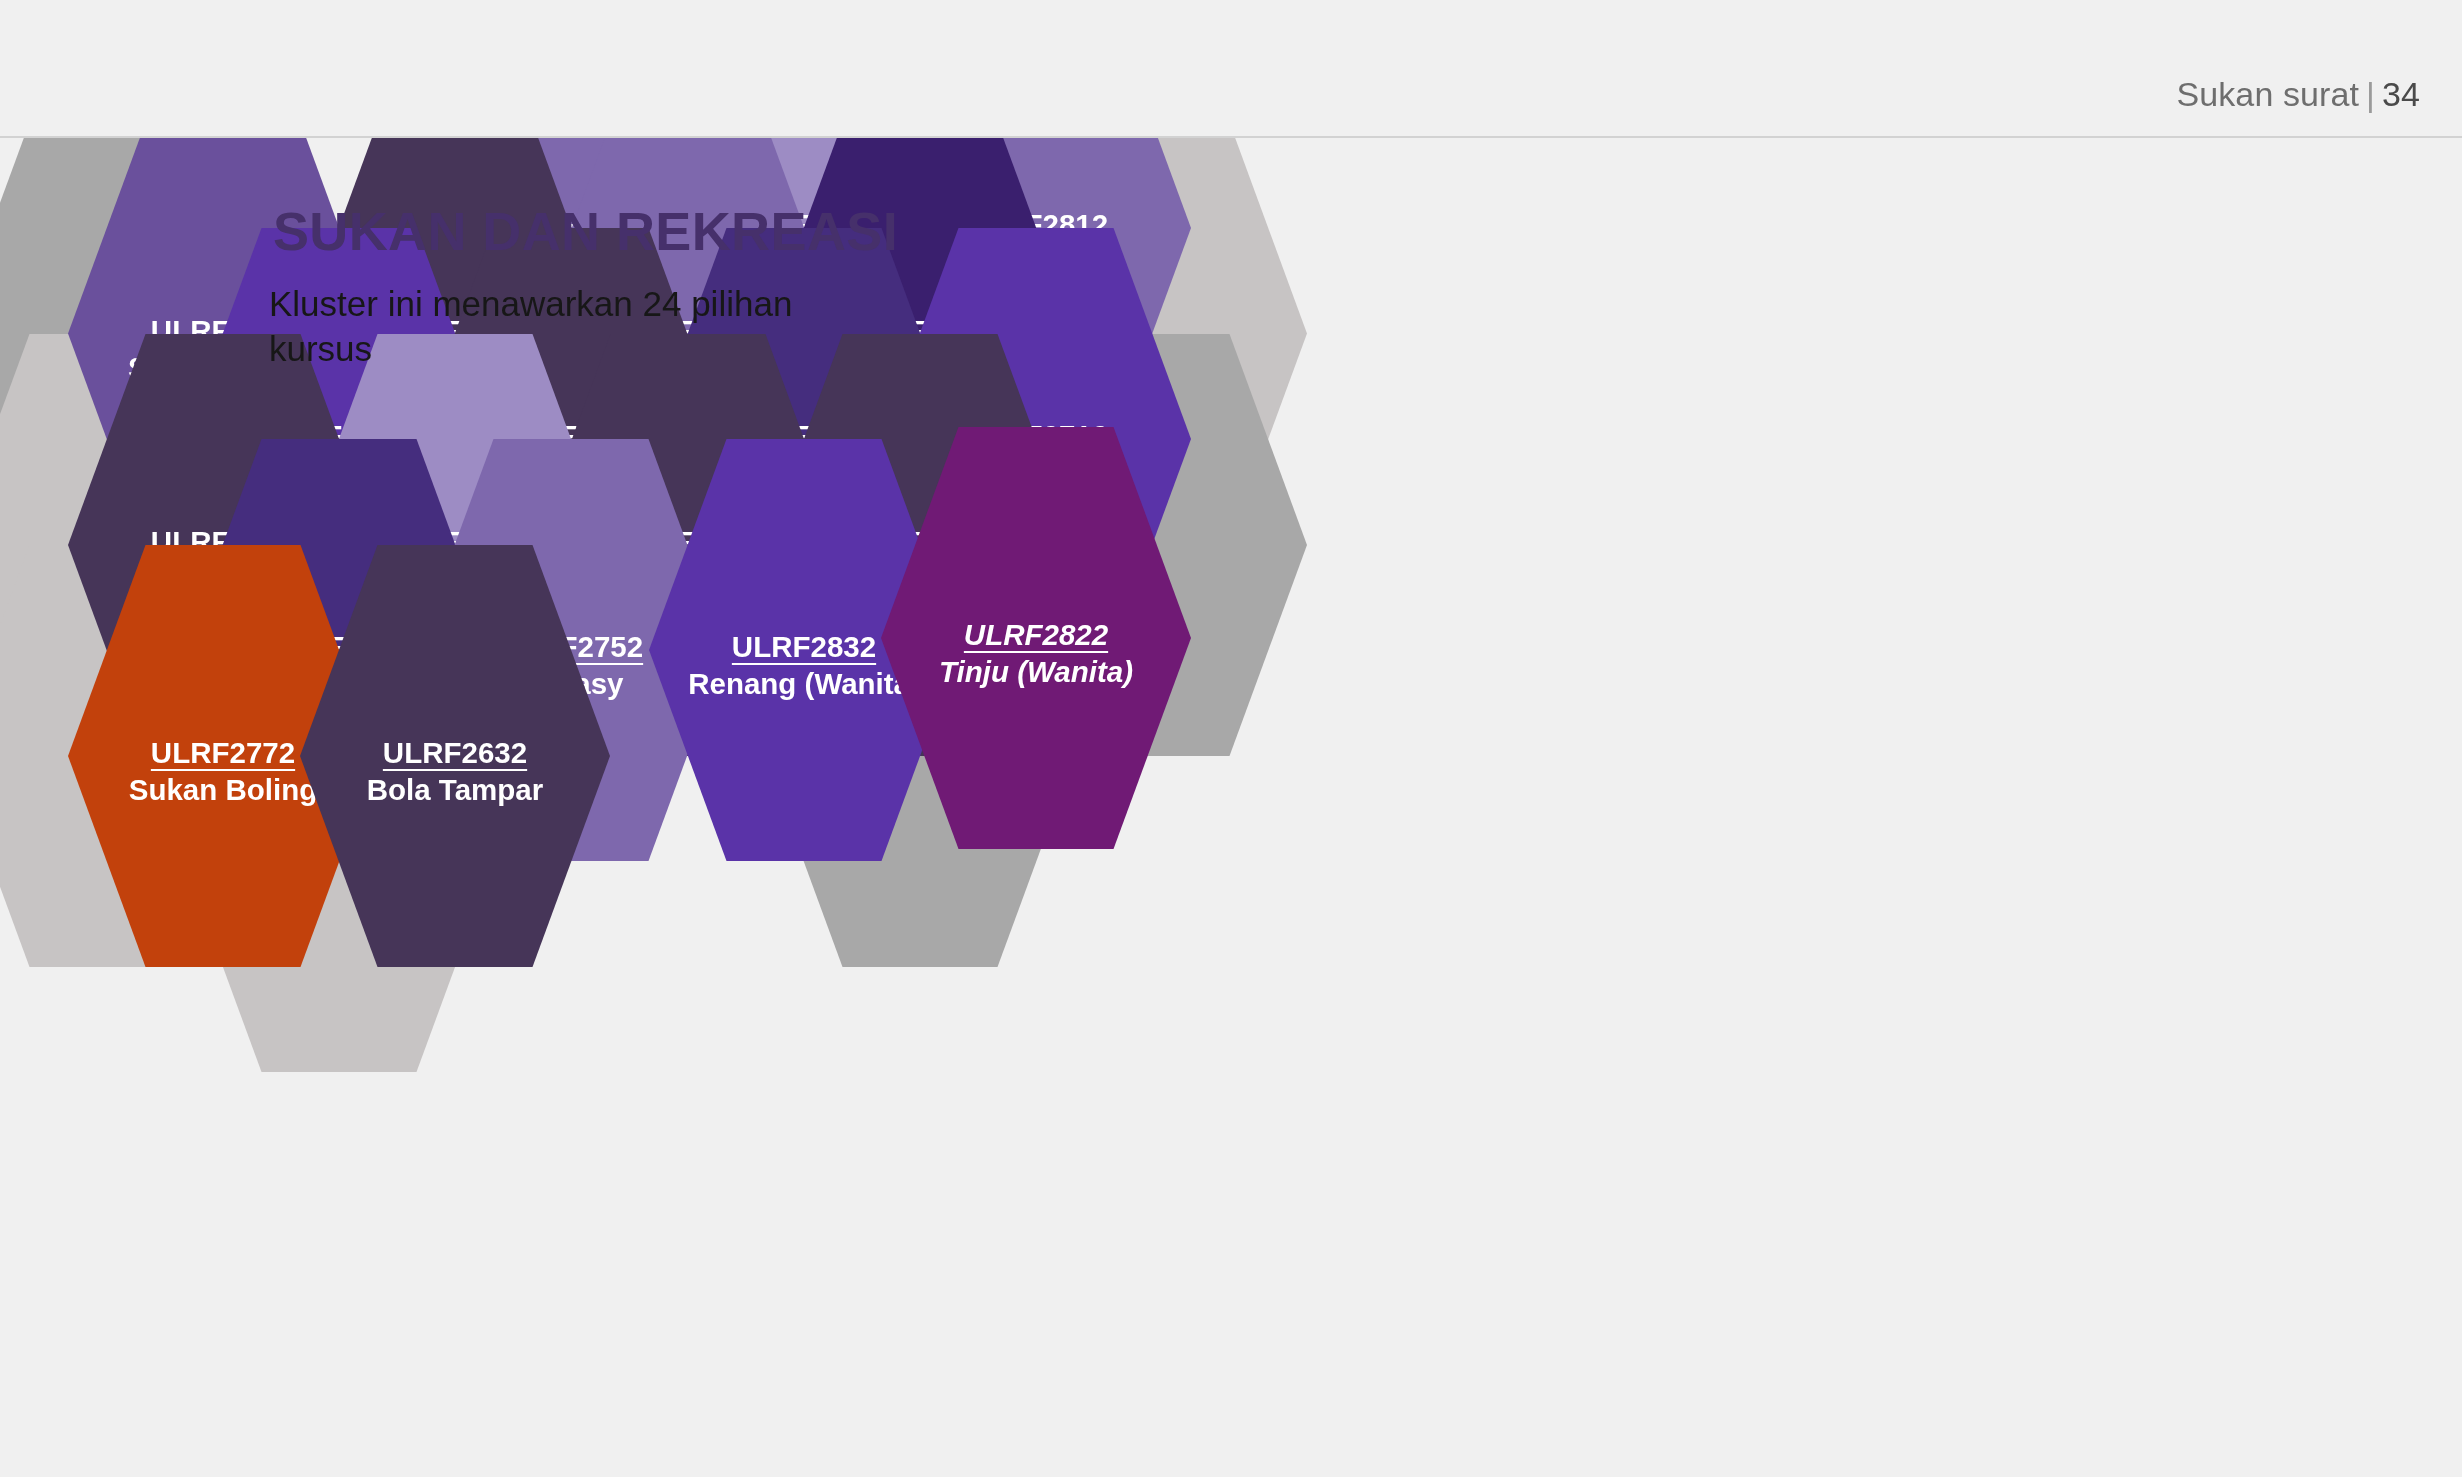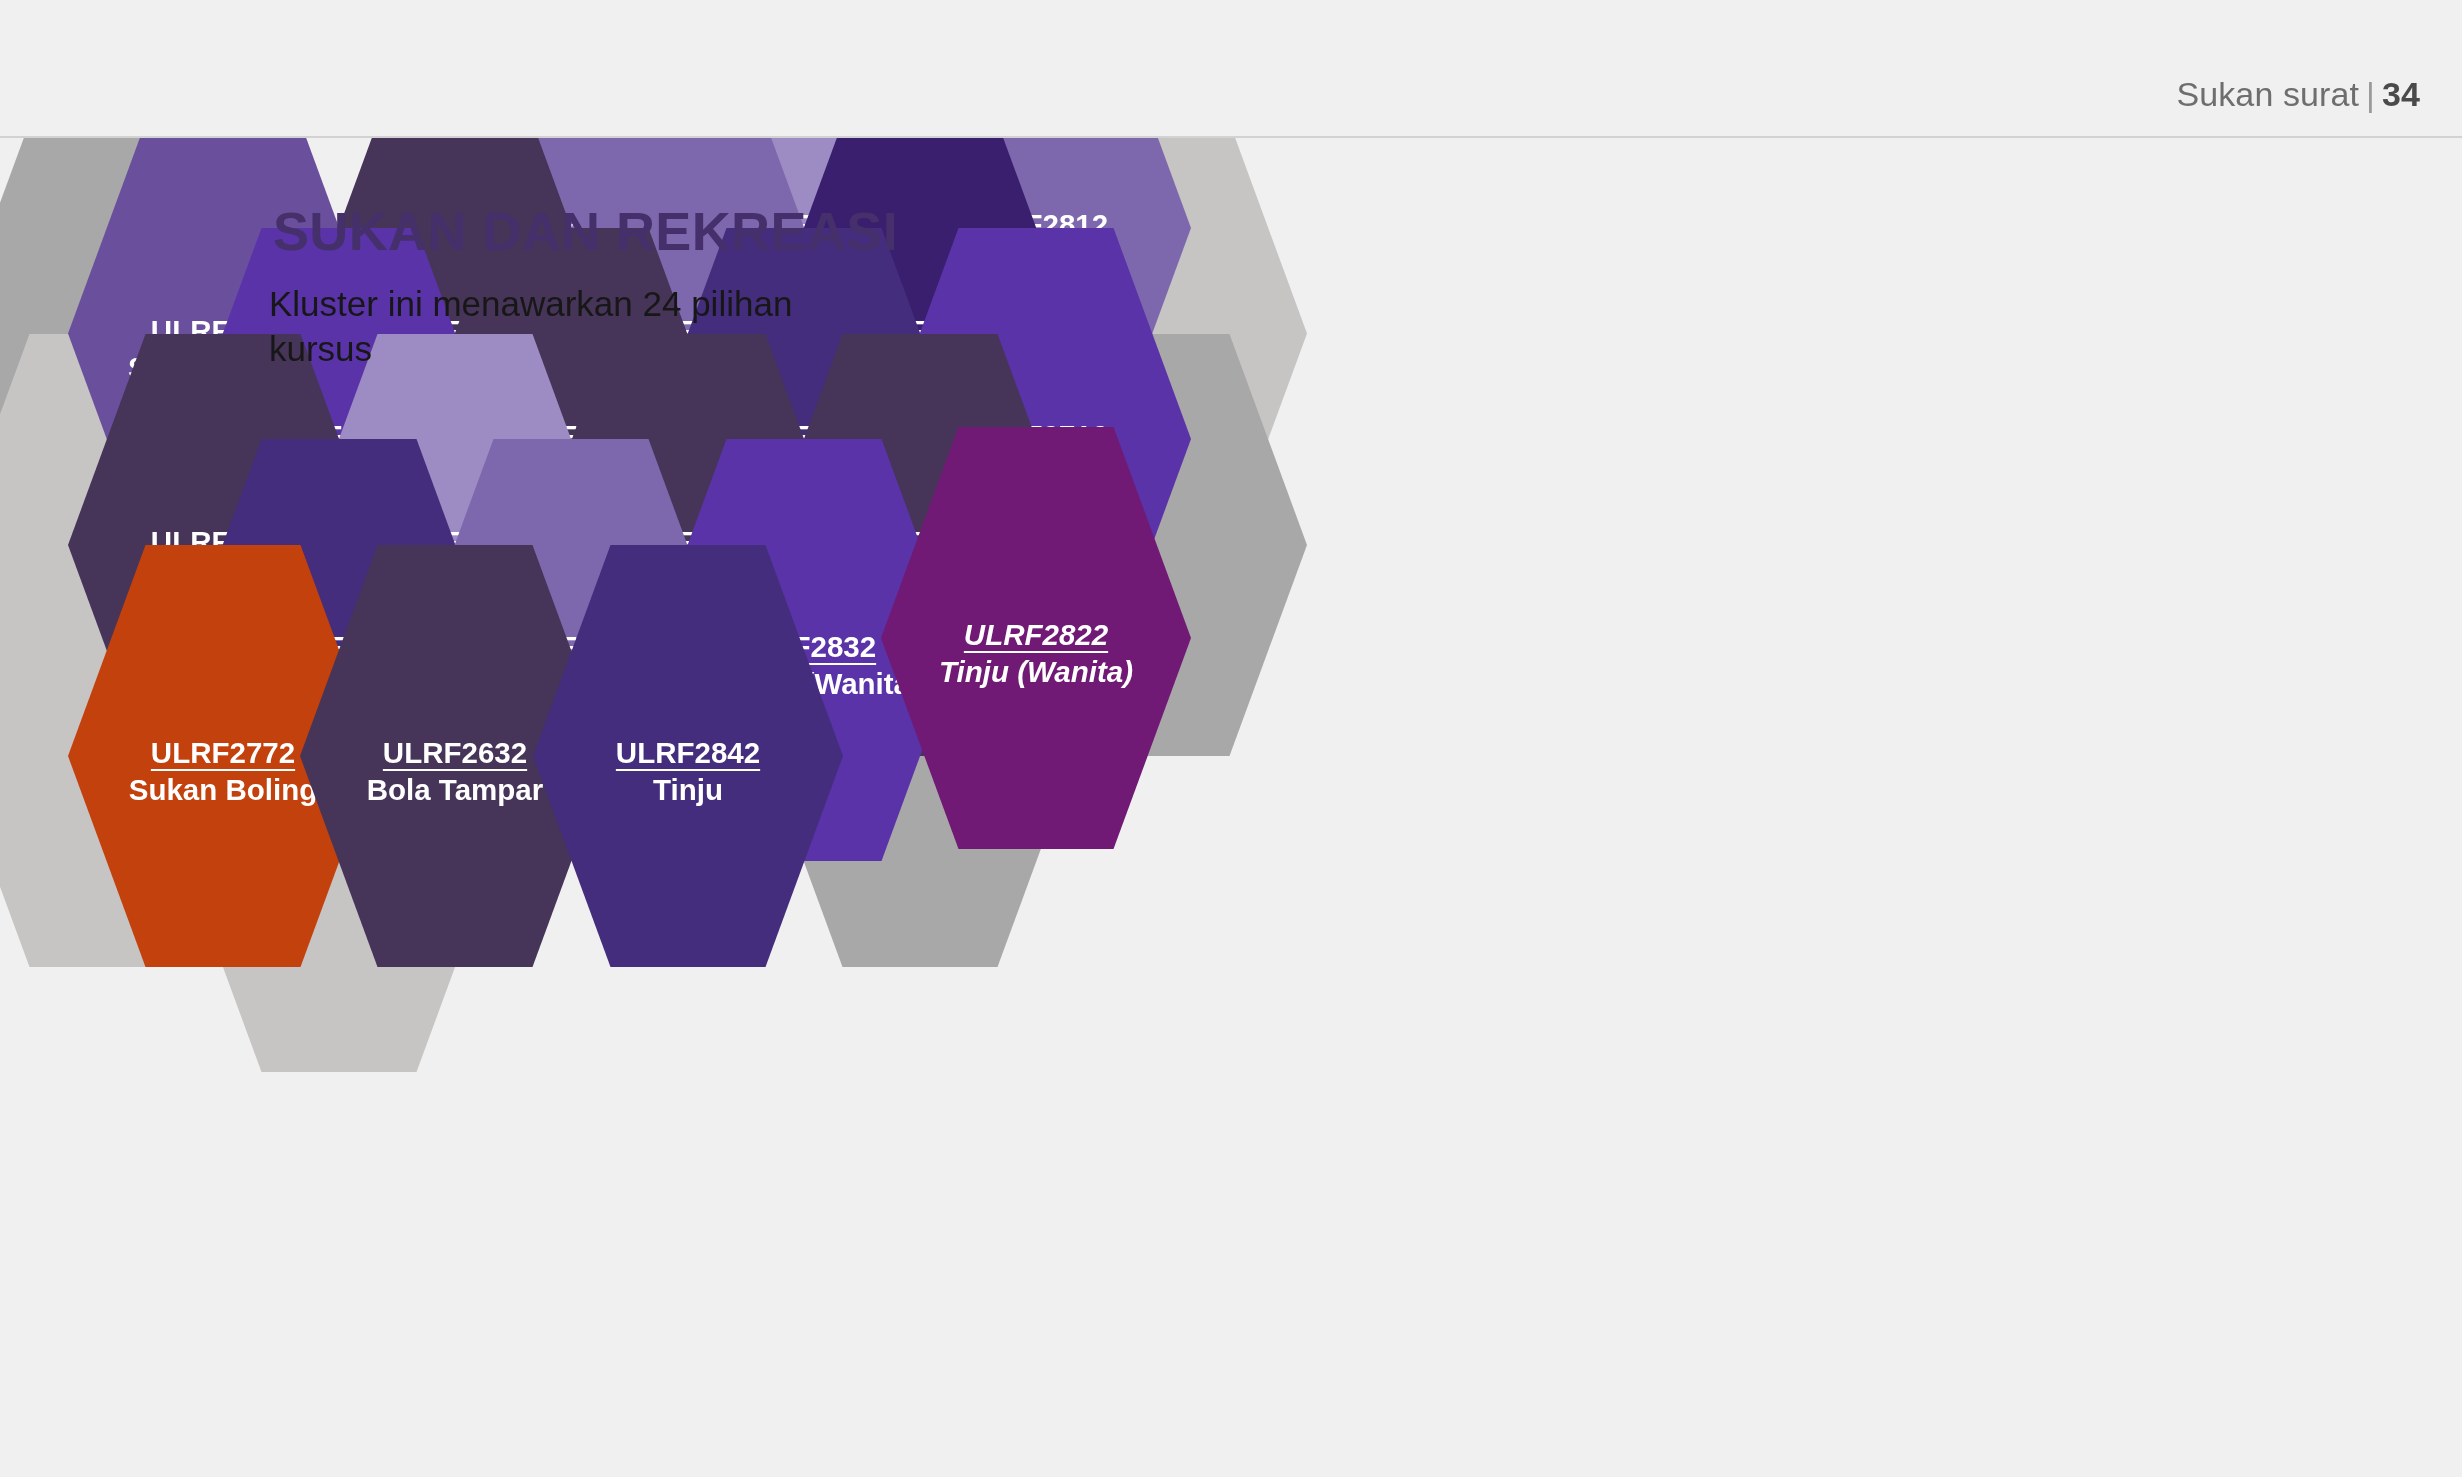--- a/index.html
+++ b/index.html
@@ -15,21 +15,21 @@
   #header-bar{
     position:absolute; left:0; top:0; width:2462px; height:138px;
     background:#f0f0f0; border-bottom:2.1px solid #d2d2d2;
   }
   #page-indicator{
     position:absolute; right:42px; top:94px;
     transform:translateY(-50%);
     font-size:34px; color:#6e6e6e; letter-spacing:0.1px;
     white-space:nowrap;
   }
-  #page-indicator .pnum{ color:#4a4a4a; font-weight:bold; }
+  #page-indicator .pnum{ color:#4a4a4a; font-weight:normal; }
   #page-indicator .sep{ color:#9a9a9a; margin:0 7px; }
 
   
   #title-block{ position:absolute; left:269px; top:204px; z-index:40; }
   #page-title{
     font-size:54px; font-weight:bold; color:#46306b;
     letter-spacing:0.4px; line-height:1; white-space:nowrap;text-align:center;
   }
   #page-subtitle{
     margin-top:24px; font-size:35px; color:#171717;
@@ -158,17 +158,14 @@
     </div>
     <div class="hex" style="left: 881px; top: 289px; background: #701a75; font-style: italic;">
       <div class="hex-inner"><span class="code">ULRF2822</span><div class="label">Tinju (Wanita)</div></div>
     </div>
     <div class="hex" style="left: 68px; top: 407px; background: #c2410c;">
       <div class="hex-inner"><span class="code">ULRF2772</span><div class="label">Sukan Boling</div></div>
     </div>
     <div class="hex" style="left: 300px; top: 407px; background: rgb(70, 53, 88);">
       <div class="hex-inner"><span class="code">ULRF2632</span><div class="label">Bola Tampar</div></div>
     </div>
-    <div class="hex" style="left: 533px; top: 407px; background: rgb(69, 45, 126);">
-      <div class="hex-inner"><span class="code">ULRF2842</span><div class="label">Tinju</div></div>
-    </div>
   </div>
 
 
 </body></html>

